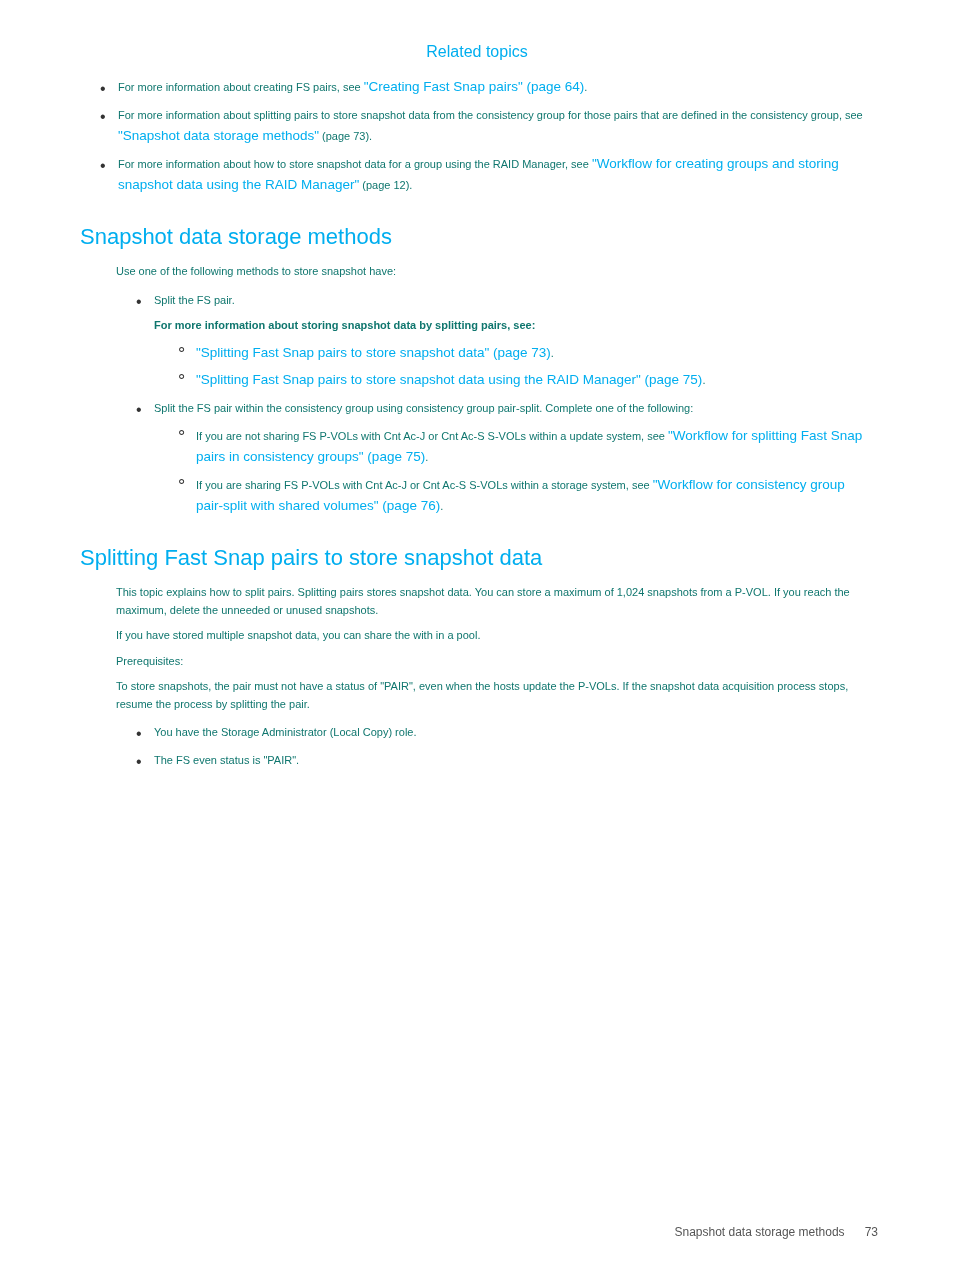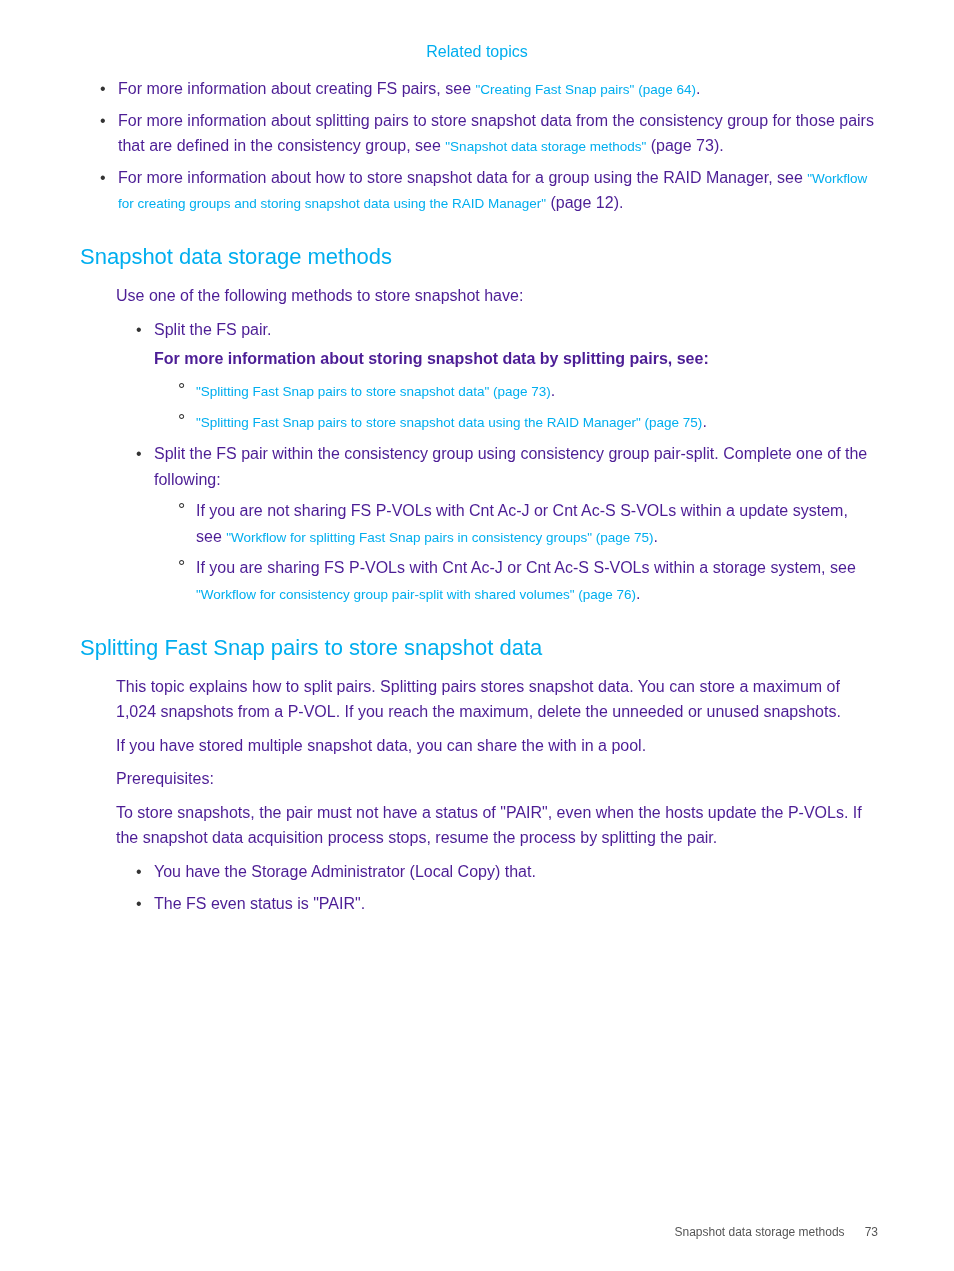--- a/index.html
+++ b/index.html
@@ -33,22 +33,22 @@
 
     .related-topics-heading {
       color: #00aeef;
       font-size: 16px;
       font-weight: normal;
       text-align: center;
       margin-bottom: 12px;
     }
 
     .body-text {
-      color: #4c1d95;
-      font-size: 16px;
+      color: #0f766e;
+      font-size: 11px;
       line-height: 1.6;
     }
 
     .link {
       color: #00aeef;
       text-decoration: none;
     }
 
     ul.bullet-list {
       list-style: none;
@@ -173,21 +173,21 @@
   <div style="margin-top: 16px;">
     <h1 class="section-heading-large">Splitting Fast Snap pairs to store snapshot data</h1>
 
     <p class="body-text para-block">This topic explains how to split pairs. Splitting pairs stores snapshot data. You can store a maximum of 1,024 snapshots from a P-VOL. If you reach the maximum, delete the unneeded or unused snapshots.</p>
     <p class="body-text para-block">If you have stored multiple snapshot data, you can share the with in a pool.</p>
     <p class="body-text para-block">Prerequisites:</p>
     <p class="body-text para-block">To store snapshots, the pair must not have a status of "PAIR", even when the hosts update the P-VOLs. If the snapshot data acquisition process stops, resume the process by splitting the pair.</p>
 
     <ul class="bullet-list" style="padding-left: 56px;">
       <li>
-        <span class="body-text">You have the Storage Administrator (Local Copy) that.</span>
+        <span class="body-text">You have the Storage Administrator (Local Copy) role.</span>
       </li>
       <li>
         <span class="body-text">The FS even status is "PAIR".</span>
       </li>
     </ul>
   </div>
 
   <div class="page-footer">
     <span>Snapshot data storage methods</span>
     <span>&nbsp;&nbsp;&nbsp;&nbsp;</span>

